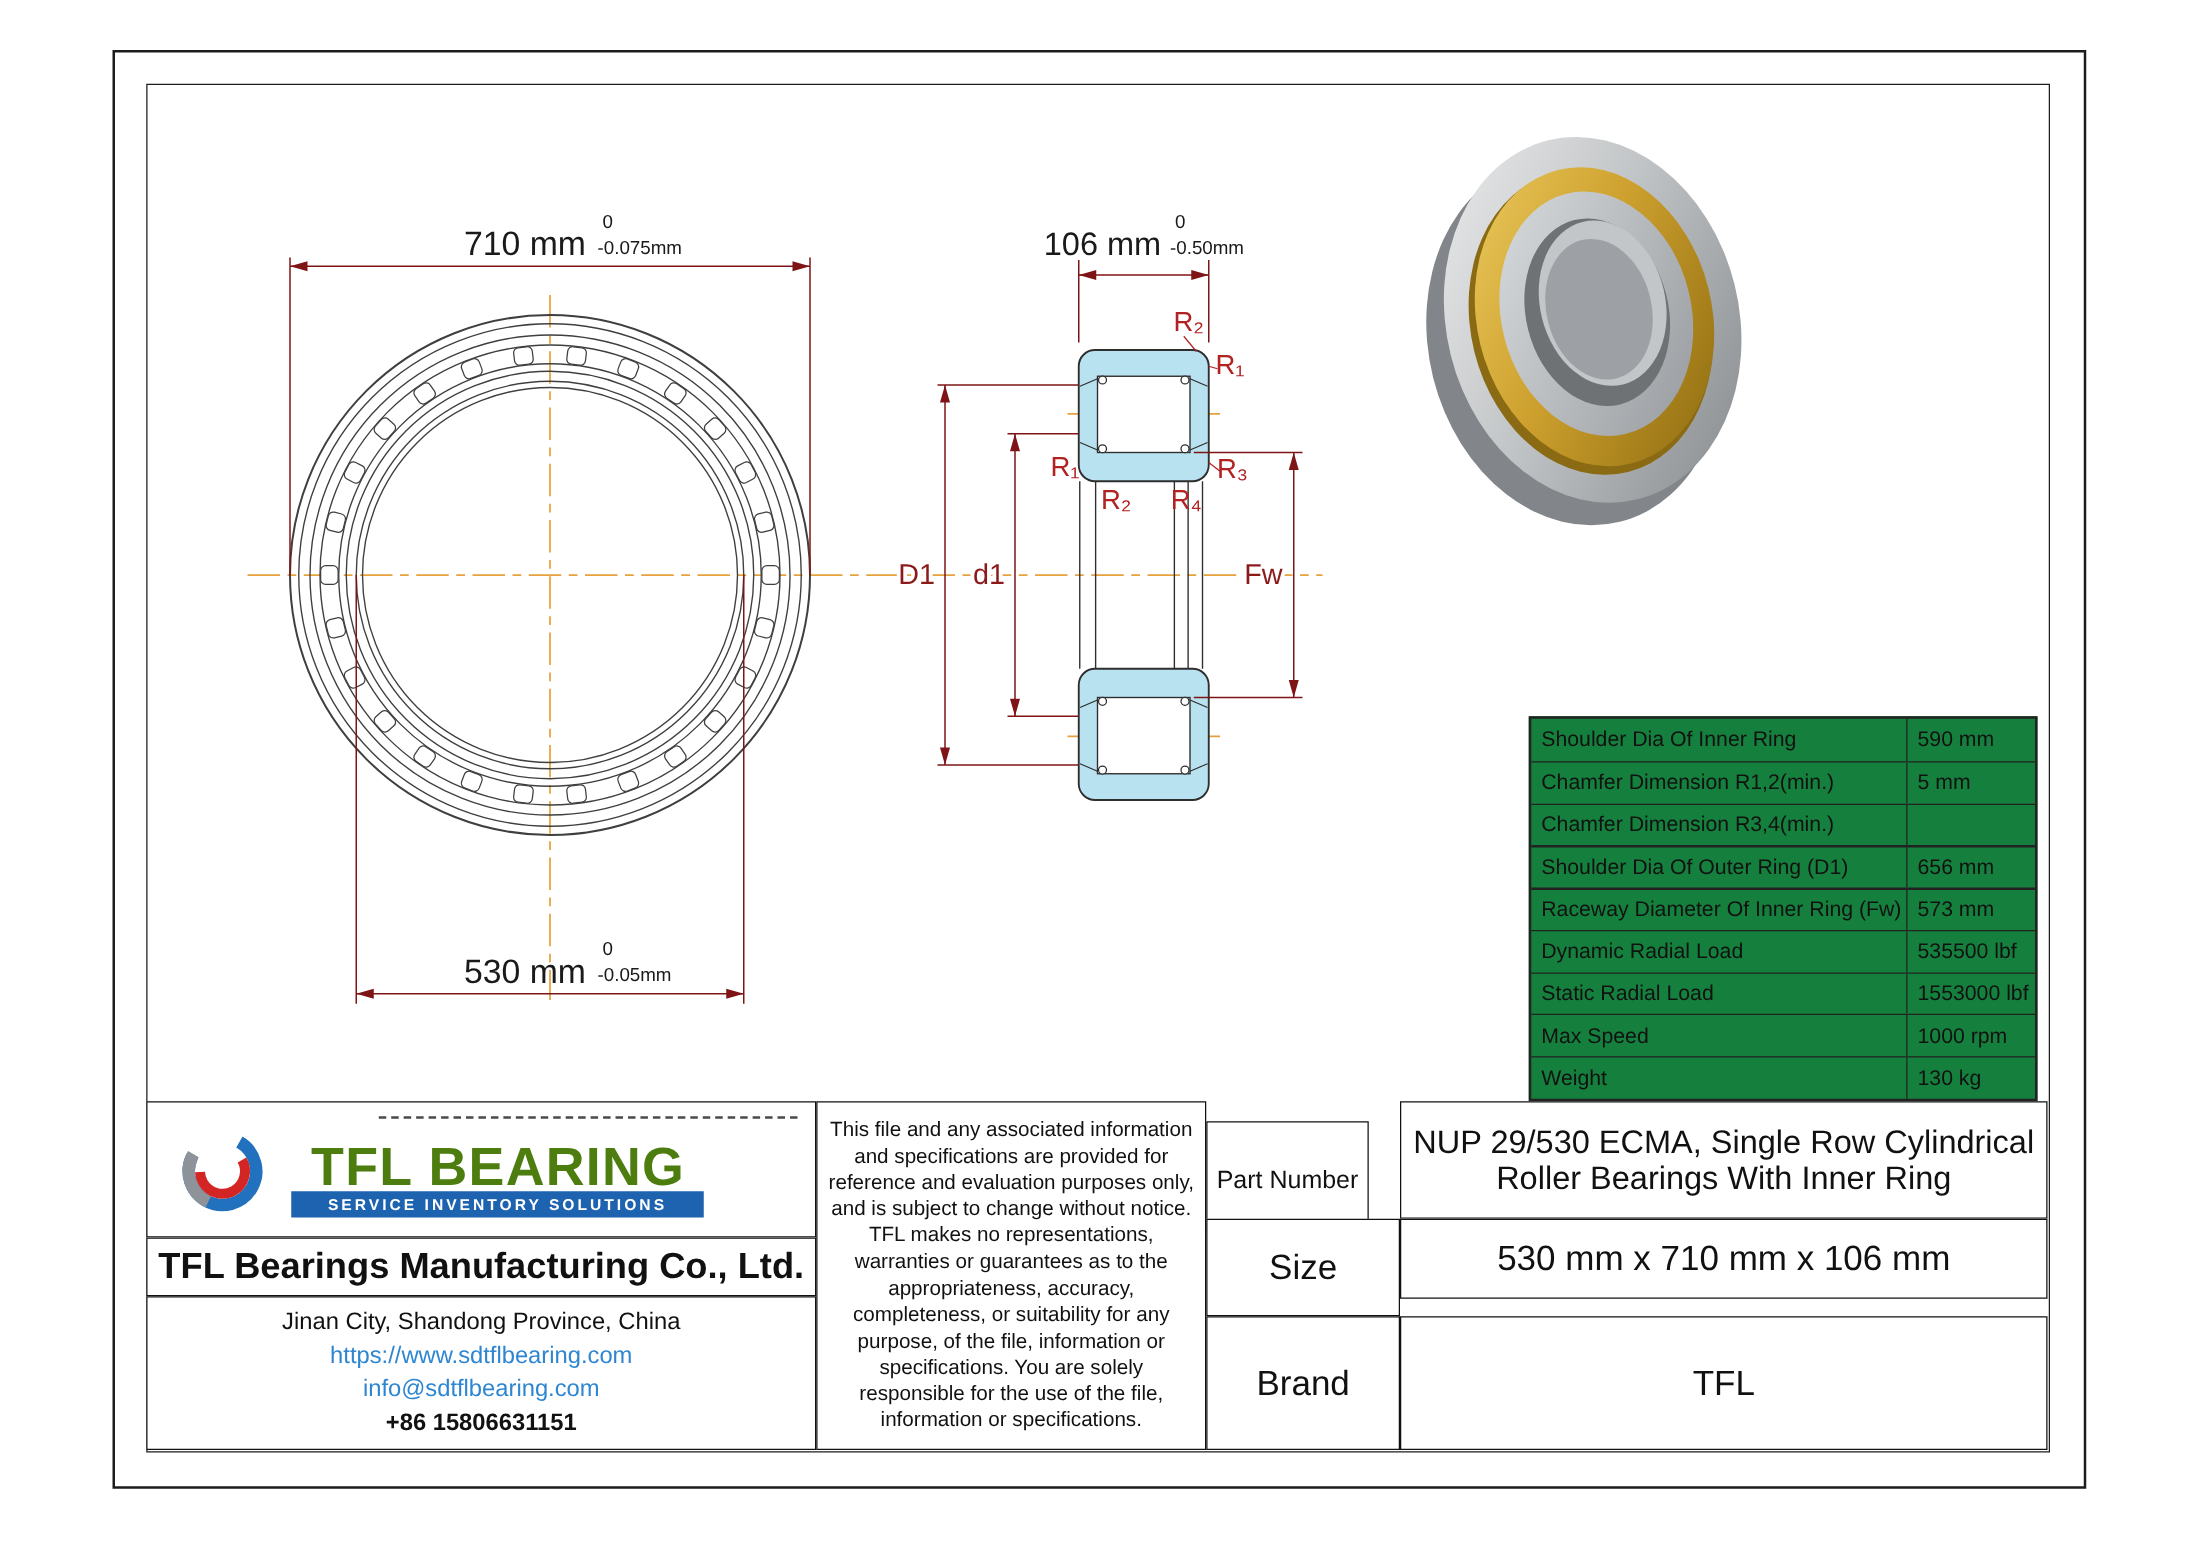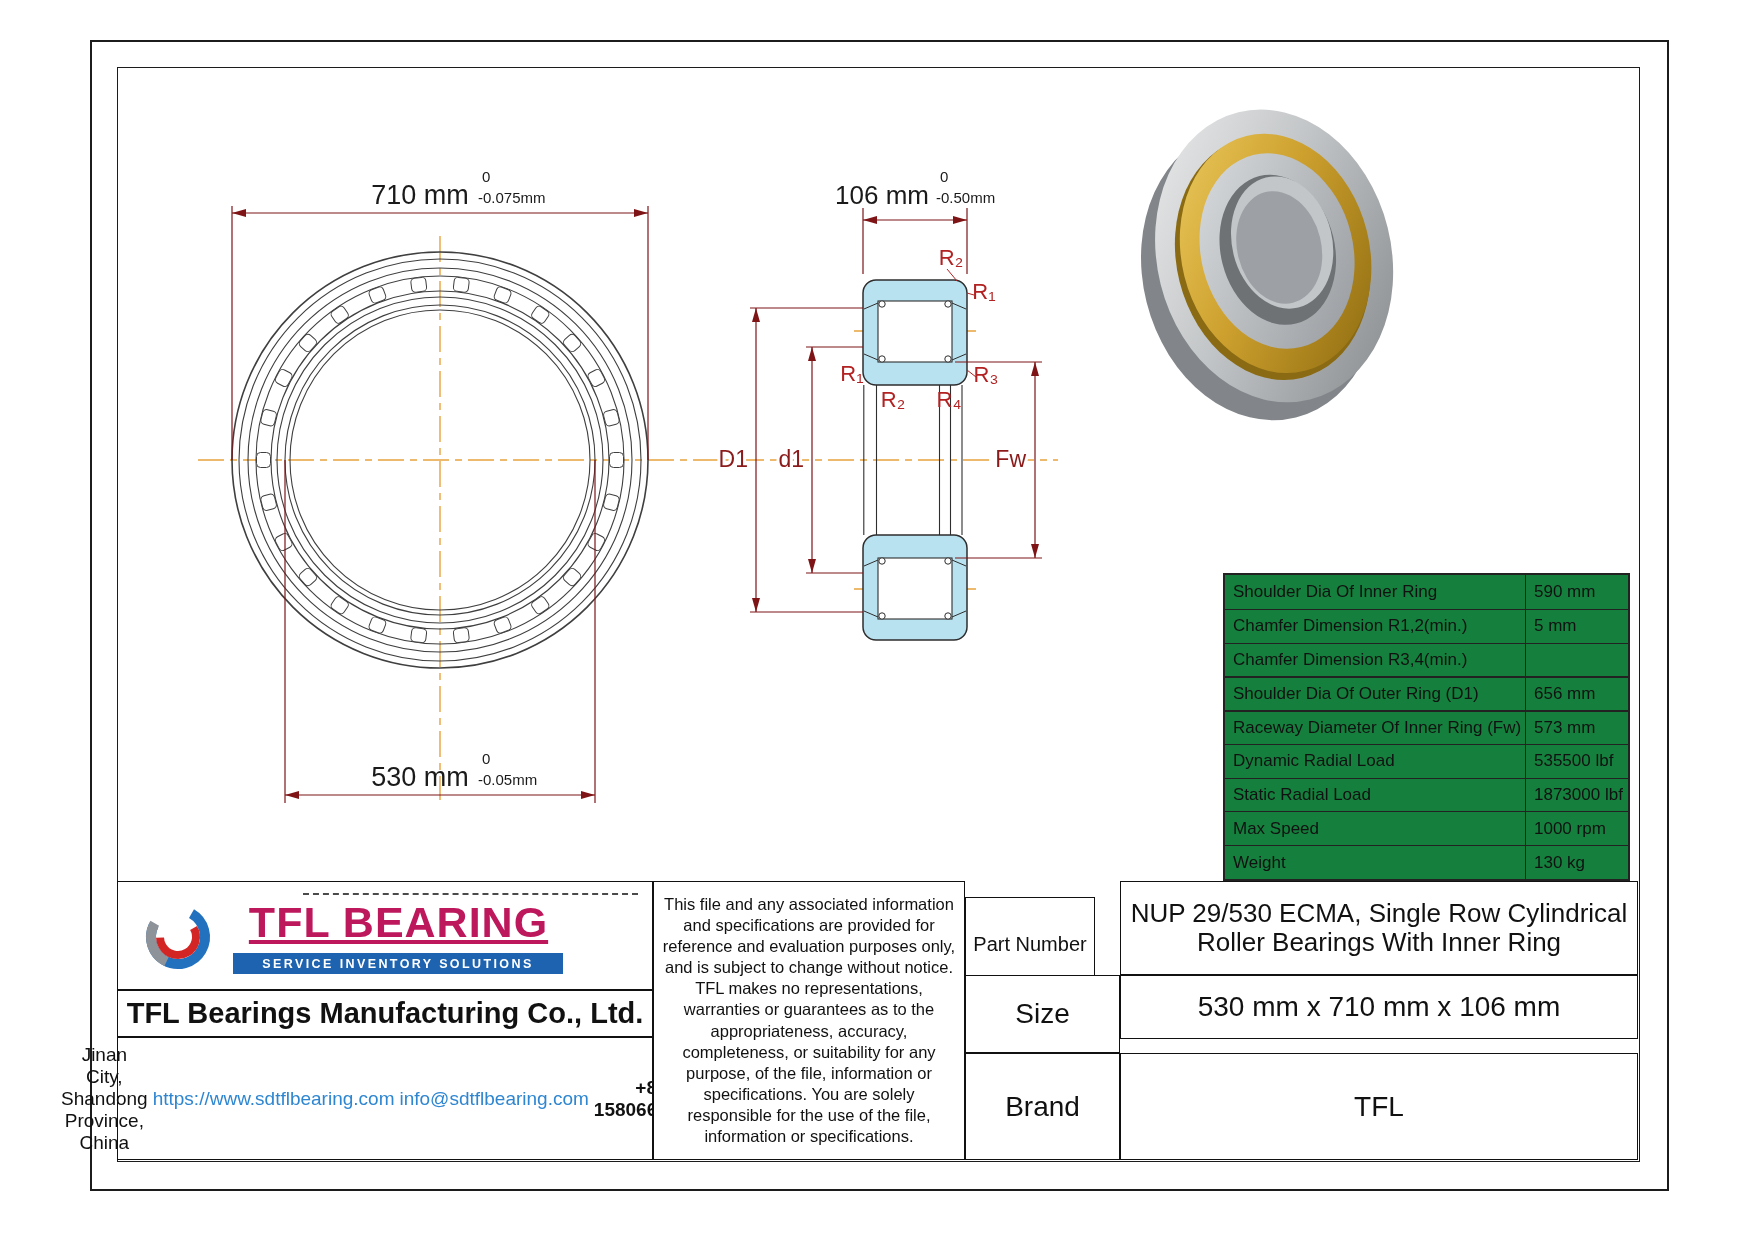--- a/index.html
+++ b/index.html
@@ -21,34 +21,34 @@
   .spec-cell{display:flex;align-items:center;padding-left:8px;font-size:17px;
              border-left:1.4px solid #222;overflow:hidden;white-space:nowrap;}
   .spec-cell:first-child{border-left:none;}
 
   
   .tblock{position:absolute;left:117px;top:881px;width:1521px;height:279px;box-sizing:border-box;}
   .tcell{position:absolute;box-sizing:border-box;border:1.4px solid #111;background:#fff;
          display:flex;align-items:center;justify-content:center;text-align:center;}
   .cell-logo{left:0;top:0;width:536px;height:109px;}
   .cell-company{left:0;top:109px;width:536px;height:47px;font-size:29px;font-weight:600;}
-  .cell-contact{left:0;top:156px;width:536px;height:123px;gap:5px;font-size:19px;}
+  .cell-contact{left:0;top:156px;width:536px;height:123px;flex-direction:column;gap:5px;font-size:19px;}
   .cell-disclaimer{left:536px;top:0;width:312px;height:279px;font-size:16.5px;line-height:1.28;padding:8px 8px;}
   .cell-pn-label{left:848px;top:16px;width:130px;height:94px;font-size:20px;}
   .cell-pn-value{left:1003px;top:0;width:518px;height:94px;font-size:26px;line-height:1.12;padding:0 5px;}
   .cell-size-label{left:848px;top:94px;width:155px;height:78px;font-size:28px;}
   .cell-size-value{left:1003px;top:94px;width:518px;height:64px;font-size:28px;}
   .cell-brand-label{left:848px;top:172px;width:155px;height:107px;font-size:28px;}
   .cell-brand-value{left:1003px;top:172px;width:518px;height:107px;font-size:28px;}
 
   .logo-wrap{position:relative;width:100%;height:100%;}
   .logo-dashes{position:absolute;left:185px;top:11px;width:335px;border-top:2px dashed #4a4a4a;}
   .logo-mark{position:absolute;left:22px;top:14px;}
-  .logo-name{position:absolute;left:113px;top:16px;width:335px;text-align:center;
-             font-size:43px;font-weight:bold;color:#be185d;letter-spacing:1px;white-space:nowrap;text-decoration:underline;}
+  .logo-name{position:absolute;left:113px;top:28px;width:335px;text-align:center;
+             font-size:43px;font-weight:bold;color:#4d7c0f;letter-spacing:1px;white-space:nowrap;}
   .logo-tagline{position:absolute;left:115px;top:71px;width:330px;height:21px;background:#1E63B0;
                 color:#fff;font-size:12.5px;font-weight:bold;letter-spacing:2.4px;
                 display:flex;align-items:center;justify-content:center;white-space:nowrap;}
   .link{color:#2E86D1;}
   .phone{font-weight:bold;}
 </style>
 </head>
 <body>
 
 <div class="sheet">
@@ -270,21 +270,21 @@
     <div class="spec-row thick">
       <div class="spec-cell">Raceway Diameter Of Inner Ring (Fw)</div>
       <div class="spec-cell">573 mm</div>
     </div>
     <div class="spec-row">
       <div class="spec-cell">Dynamic Radial Load</div>
       <div class="spec-cell">535500 lbf</div>
     </div>
     <div class="spec-row">
       <div class="spec-cell">Static Radial Load</div>
-      <div class="spec-cell">1873000 lbf</div>
+      <div class="spec-cell">1553000 lbf</div>
     </div>
     <div class="spec-row">
       <div class="spec-cell">Max Speed</div>
       <div class="spec-cell">1000 rpm</div>
     </div>
     <div class="spec-row">
       <div class="spec-cell">Weight</div>
       <div class="spec-cell">130 kg</div>
     </div>
   </div>

